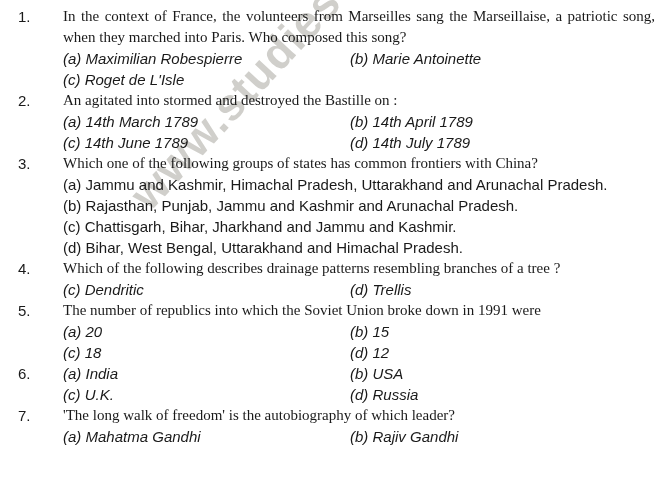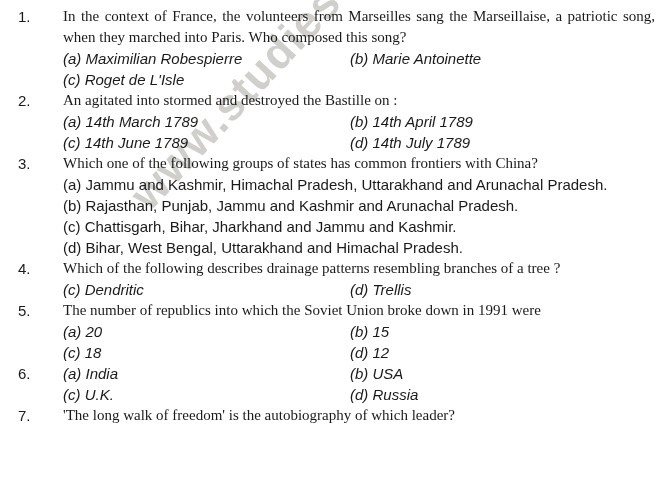--- a/index.html
+++ b/index.html
@@ -141,16 +141,20 @@
             <div class="q-option"><span class="opt-label">(b)</span> <span class="opt-text">USA</span></div>
             <div class="q-option"><span class="opt-label">(c)</span> <span class="opt-text">U.K.</span></div>
             <div class="q-option"><span class="opt-label">(d)</span> <span class="opt-text">Russia</span></div>
           </div>
         </div>
       </div>
       <div class="q-row">
         <div class="q-num">7.</div>
         <div class="q-body">
           <div class="q-text">'The long walk of freedom' is the autobiography of which leader?</div>
+          <div class="q-options two-col">
+            <div class="q-option"><span class="opt-label">(a)</span> <span class="opt-text">Mahatma Gandhi</span></div>
+            <div class="q-option"><span class="opt-label">(b)</span> <span class="opt-text">Rajiv Gandhi</span></div>
+          </div>
         </div>
       </div>
     </div>
 </div>
 
 </body></html>

